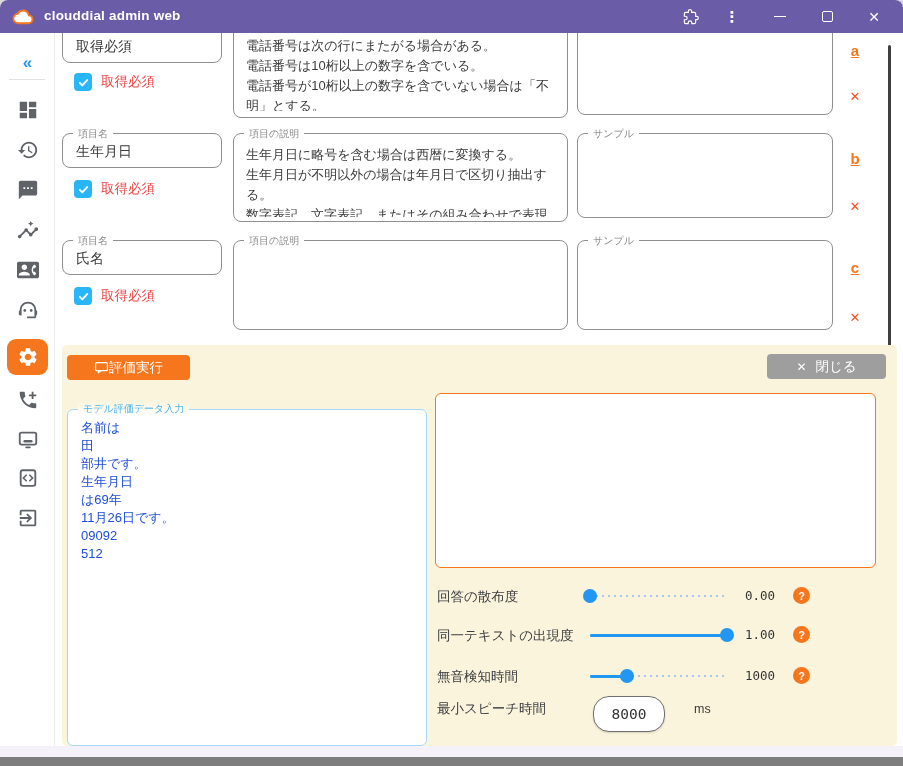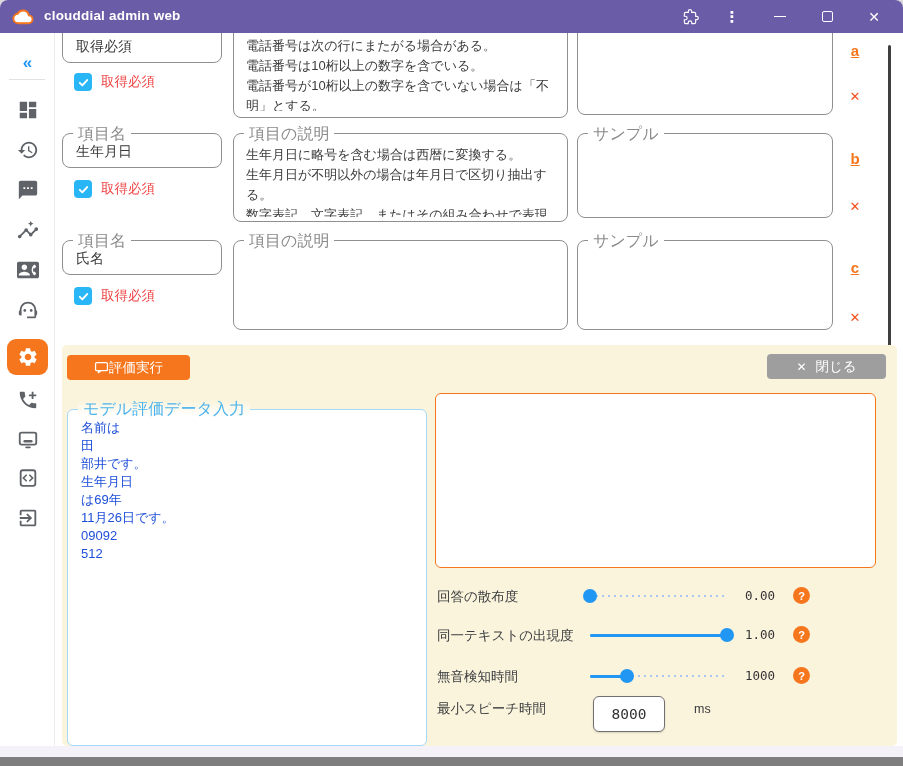--- a/index.html
+++ b/index.html
@@ -28,21 +28,21 @@
   .sb-settings { top:305px; height:38px; }
   .sb-settings .active-bg { position:absolute; left:7px; top:1px; width:41px; height:36px; background:#F5761D; border-radius:9px; }
   .sb-settings svg { position:relative; fill:#fff; }
   .sb-addcall { top:350px; } .sb-display { top:390px; } .sb-dev { top:428px; } .sb-logout { top:468px; }
 
   
   .main { position:absolute; left:55px; top:33px; width:848px; height:713px; background:#fff; }
   .fields-viewport { position:absolute; left:0; top:0; width:848px; height:312px; overflow:hidden; }
 
   .gbox { position:absolute; border:1px solid #8F8F8F; border-radius:8px; background:#fff; }
-  .legend { position:absolute; top:-8px; left:10px; padding:0 5px; background:#fff; font-size:16px; color:#8A8A8A; line-height:15px; white-space:nowrap; }
+  .legend { position:absolute; top:-8px; left:10px; padding:0 5px; background:#fff; font-size:10px; color:#8A8A8A; line-height:15px; white-space:nowrap; }
   .gbox .val { position:absolute; left:13px; font-size:14px; color:#3A3A3A; }
   .desc-text { position:absolute; left:12px; right:10px; font-size:13px; line-height:20px; color:#3A3A3A; white-space:pre-line; overflow:hidden; }
 
   
   .r1-name { left:7px; top:-16px; width:160px; height:46px; } .r1-name .val { top:20px; }
   .r1-desc { left:178px; top:-20px; width:335px; height:105px; } .r1-desc .desc-text { top:22px; bottom:6px; }
   .r1-sample { left:522px; top:-16px; width:256px; height:98px; }
   .r1-link { top:9px; } .r1-del { top:56px; }
   
   .r2-name { left:7px; top:100px; width:160px; height:35px; } .r2-name .val { top:9px; }
@@ -83,21 +83,21 @@
   .sl-1 { top:241px; } .sl-2 { top:280px; } .sl-3 { top:321px; }
   .sl-label { position:absolute; left:0; top:2px; font-size:13.5px; color:#3A3C3E; }
   .slider { position:absolute; left:153px; top:3px; width:137px; height:14px; cursor:pointer; }
   .track-bg { position:absolute; left:0; top:6px; width:100%; height:2px; background:repeating-linear-gradient(90deg,#A9C7EF 0 2px,transparent 2px 6px); }
   .track-fill { position:absolute; left:0; top:5.5px; height:3px; background:#2196F3; border-radius:2px; }
   .thumb { position:absolute; top:0; width:14px; height:14px; border-radius:50%; background:#2196F3; }
   .sl-value { position:absolute; left:308px; top:2px; font-size:12.5px; color:#333; font-family:"DejaVu Sans Mono",monospace; }
   .help-icon { position:absolute; left:356px; top:1px; width:17px; height:17px; border-radius:50%; background:#F5761D; color:#fff; font-size:11px; font-weight:700; display:flex; align-items:center; justify-content:center; cursor:pointer; }
 
   .minspeech-label { position:absolute; left:375px; top:355px; font-size:13.5px; color:#3A3C3E; }
-  .minspeech-input { position:absolute; left:531px; top:351px; width:72px; height:36px; border:1px solid #707070; border-radius:6px; background:#fff; text-align:center; font-size:14.5px; color:#333; font-family:"DejaVu Sans Mono",monospace; box-shadow:0 1px 2px rgba(0,0,0,.15); }
+  .minspeech-input { position:absolute; left:531px; top:351px; width:72px; height:36px; border:1px solid #707070; border-radius:16px; background:#fff; text-align:center; font-size:14.5px; color:#333; font-family:"DejaVu Sans Mono",monospace; box-shadow:0 1px 2px rgba(0,0,0,.15); }
   .minspeech-unit { position:absolute; left:613px; top:357px; font-size:12.5px; color:#3A3C3E;margin-left:19px; }
 
   
   .bottom-strip { position:absolute; left:0; top:746px; width:100%; height:11px; background:#F4F1F8; }
   .taskbar-edge { position:absolute; left:0; top:757px; width:100%; height:9px; background:#7E7E7E; }
 </style>
 </head>
 <body>
 
 <div id="window">

